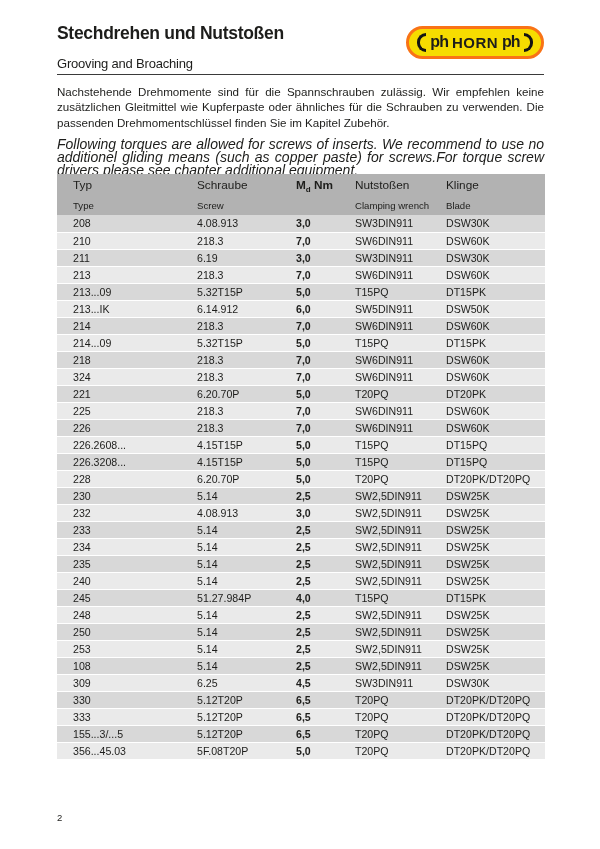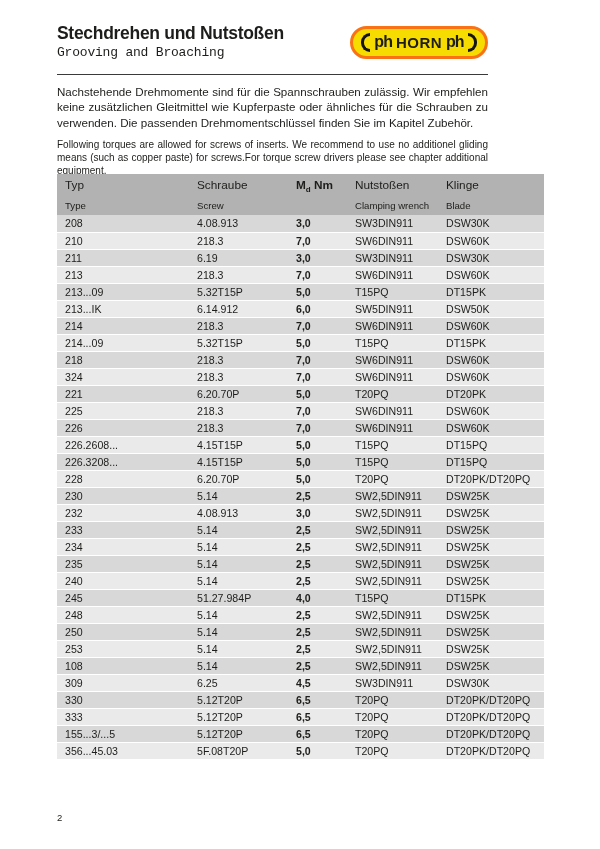--- a/index.html
+++ b/index.html
@@ -5,51 +5,51 @@
   :root{
     --c-text:#1d1d1b;
     --c-header-bg:#b2b2b2;
     --c-row-odd:#d8d8d8;
     --c-row-even:#eaeaea;
     --c-logo-yellow:#f6dc00;
   }
   *{box-sizing:border-box;margin:0;padding:0;}
   html,body{background:#fff;}
   body{font-family:"Liberation Sans","DejaVu Sans",sans-serif;color:var(--c-text);}
-  .page{position:relative;width:544px;height:849px;background:#fff;overflow:hidden;}
+  .page{position:relative;width:600px;height:849px;background:#fff;overflow:hidden;}
 
   
   .doc-header{position:absolute;left:57px;right:56px;top:24px;display:flex;justify-content:space-between;align-items:flex-start;}
   .title-block{line-height:1.1;}
   .doc-title{font-size:17.5px;font-weight:bold;letter-spacing:-0.3px;}
-  .doc-subtitle{font-size:13px;margin-top:3px;letter-spacing:-0.2px;font-family:Liberation Mono, monospace;}
+  .doc-subtitle{font-size:13px;margin-top:14px;letter-spacing:-0.2px;}
   .logo{width:138px;height:33px;margin-top:2px;background:var(--c-logo-yellow);
         border:3px solid #f97316;border-radius:17px;display:flex;align-items:center;
         justify-content:center;gap:4px;flex-shrink:0;}
   .logo-arc{display:inline-block;width:9px;height:19px;border:3px solid #141413;}
   .logo-arc.left{border-right:none;border-radius:10px 0 0 10px;}
   .logo-arc.right{border-left:none;border-radius:0 10px 10px 0;}
   .logo-ph{font-size:16px;font-weight:bold;letter-spacing:-1px;line-height:1;transform:translateY(-1px);}
   .logo-horn{font-size:15px;font-weight:bold;letter-spacing:0.5px;line-height:1;}
   .header-rule{position:absolute;left:57px;right:56px;top:74px;border-top:1.2px solid #3a3a3a;}
 
   
   .intro-de{position:absolute;left:57px;right:56px;top:84px;font-size:11.6px;line-height:15.3px;text-align:justify;}
-  .intro-en{position:absolute;left:57px;right:56px;top:138px;font-size:10px;line-height:13px;text-align:justify;}
+  .intro-en{position:absolute;left:57px;right:56px;top:138px;font-size:14px;line-height:13px;text-align:justify;font-style:italic;}
 
   
   .torque-table{position:absolute;left:57px;top:174px;width:488px;border-collapse:collapse;table-layout:fixed;}
   .torque-table col:nth-child(1){width:140px;}
   .torque-table col:nth-child(2){width:99px;}
   .torque-table col:nth-child(3){width:59px;}
   .torque-table col:nth-child(4){width:91px;}
   .torque-table col:nth-child(5){width:99px;}
   .torque-table th{background:var(--c-header-bg);text-align:left;vertical-align:top;
                    padding:5px 0 4px 0;height:37px;font-weight:normal;}
-  .torque-table th:first-child,.torque-table td:first-child{padding-left:8px;}
+  .torque-table th:first-child,.torque-table td:first-child{padding-left:16px;}
   .th-de{font-size:11.8px;line-height:13px;display:block;}
   .th-en{font-size:9.6px;line-height:11px;display:block;margin-top:8px;}
   .th-torque{font-weight:bold;font-size:11.8px;}
   .th-torque sub{font-size:8px;}
   .torque-table td{height:17px;font-size:10.6px;line-height:16px;vertical-align:middle;
                    border-bottom:1px solid #fff;white-space:nowrap;overflow:hidden;}
   .torque-table tbody tr:nth-child(odd) td{background:var(--c-row-odd);}
   .torque-table tbody tr:nth-child(even) td{background:var(--c-row-even);}
   .torque-table td.cell-torque{font-weight:bold;}
 

